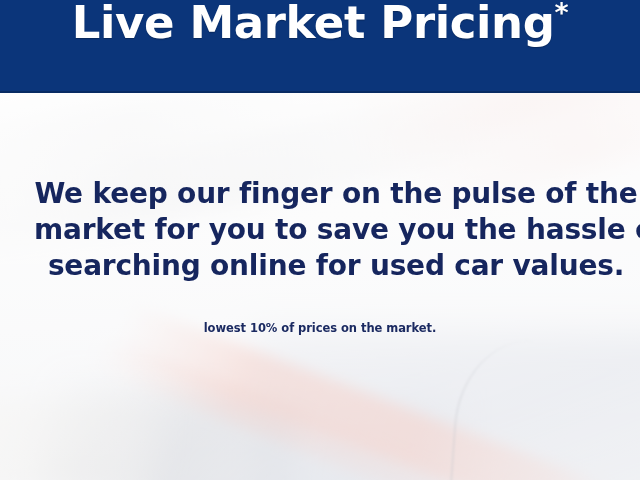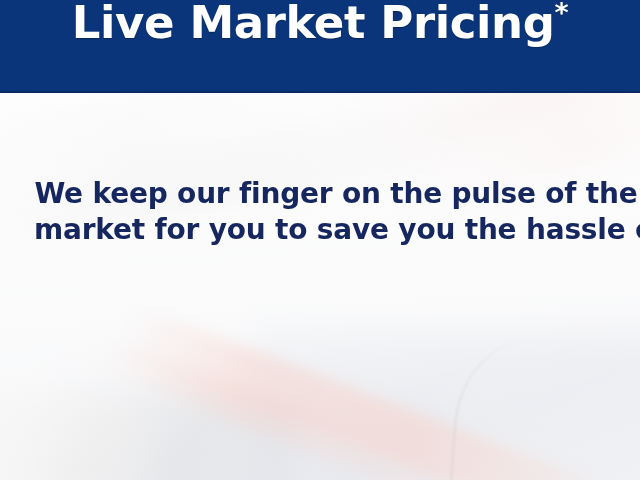--- a/index.html
+++ b/index.html
@@ -246,18 +246,20 @@
     <div class="bg-wash"></div>
   </div>
 
   <div class="header-band">
     <h1 class="header-title"><span>Live Market Pricing</span><span class="asterisk">*</span></h1>
   </div>
 
   <div class="headline">
     <span class="hl-line">We keep our finger on the pulse of the</span>
     <span class="hl-line">market for you to save you the hassle of</span>
+    <span class="hl-line">searching online for used car values.</span>
   </div>
 
   <div class="fineprint">
+    <span class="fp-line">lowest 10% of prices on the market.</span>
   </div>
 
 </div>
 
 </body></html>

